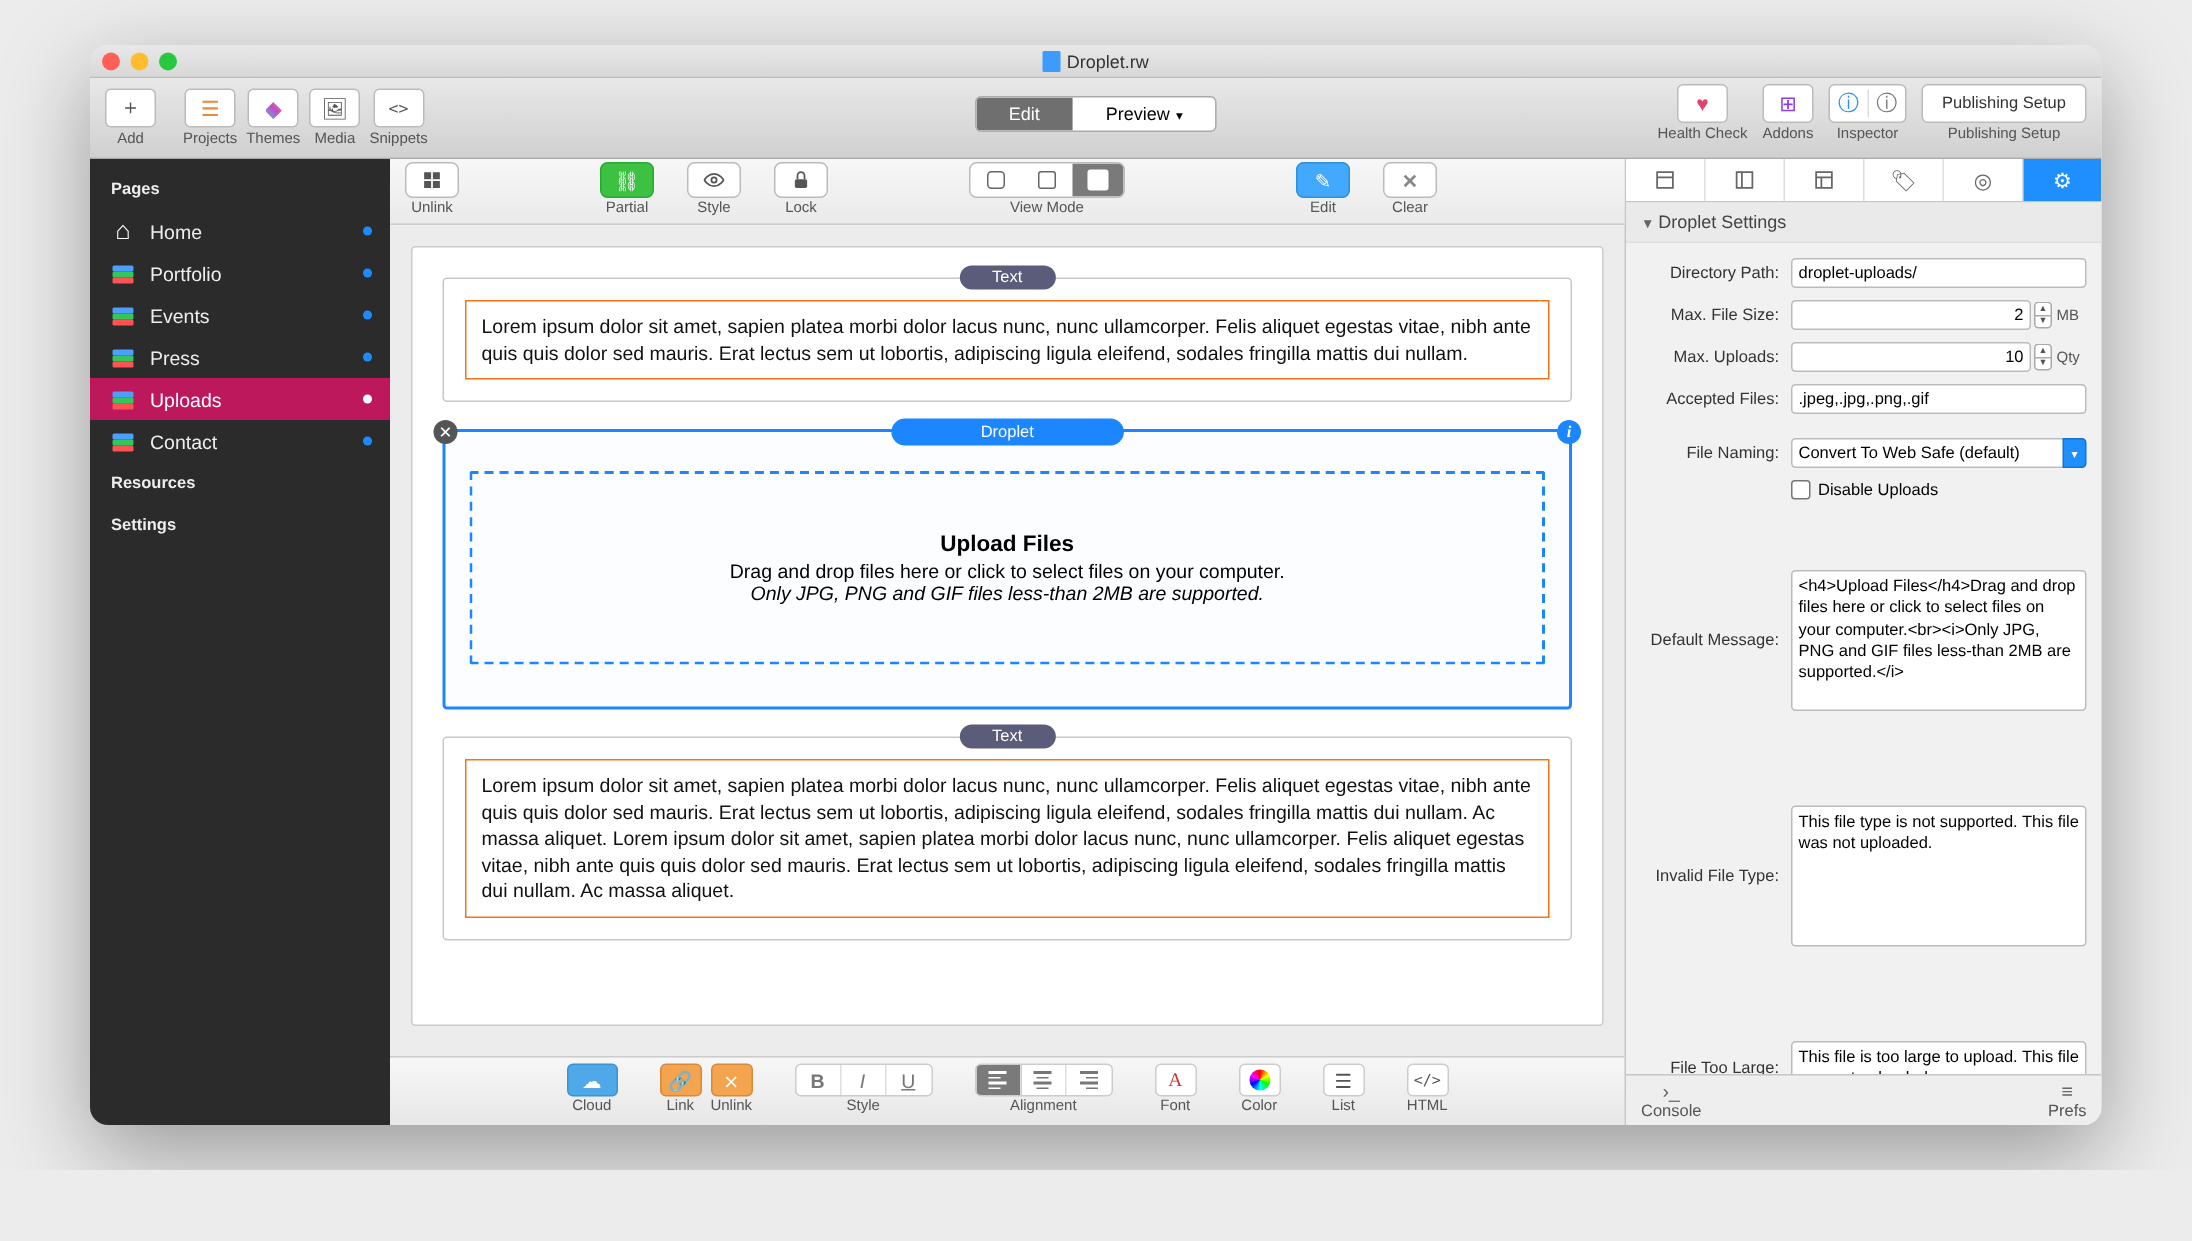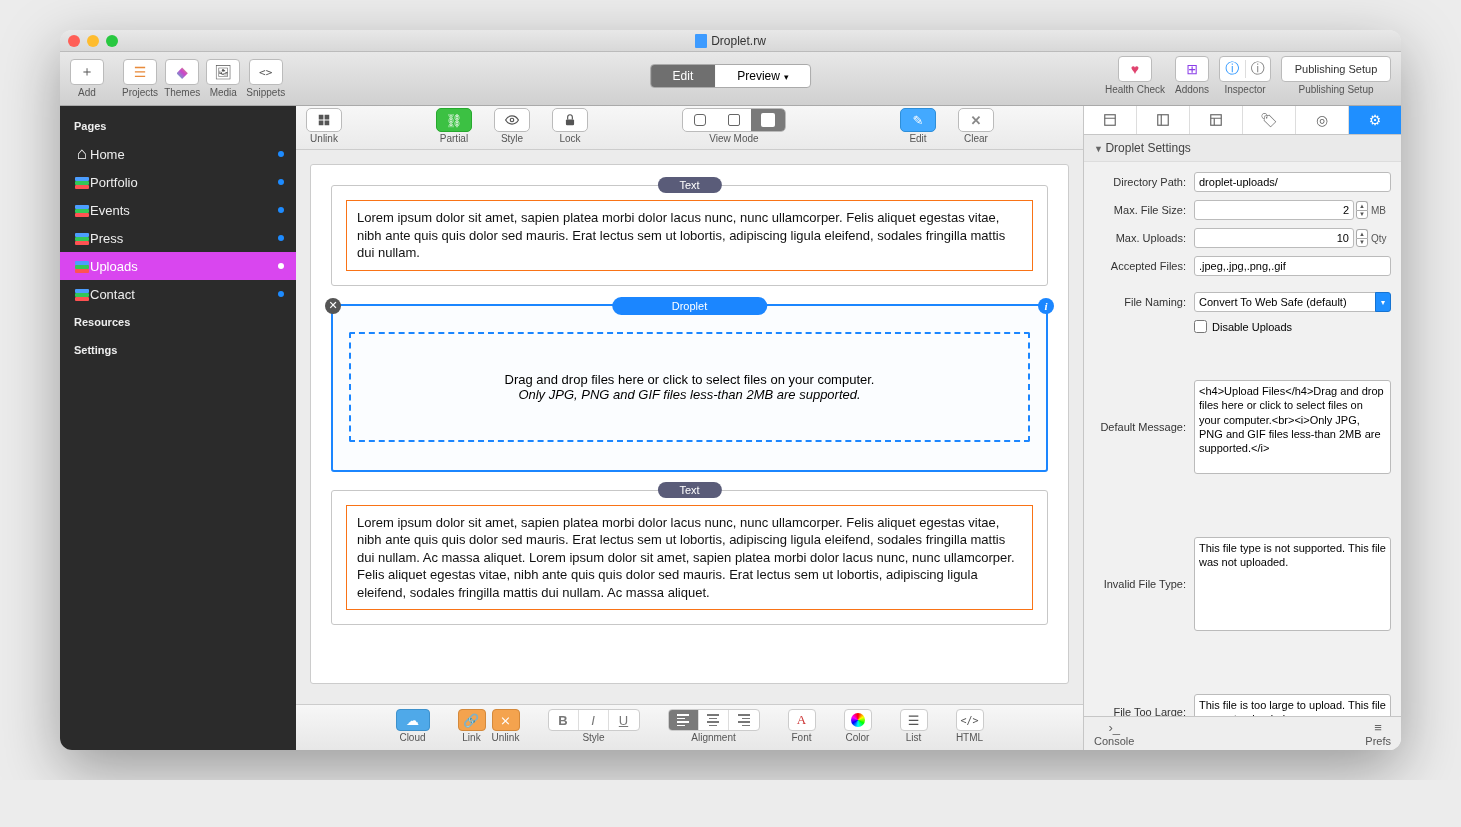--- a/index.html
+++ b/index.html
@@ -19,25 +19,25 @@
 .seg-center .seg { padding: 4px 22px; font-size: 12px; cursor: pointer; }
 .seg-center .seg.active { background: #6f6f6f; color: #fff; }
 .seg-center .seg .chev { font-size: 9px; margin-left: 4px; }
 .right-group { position: absolute; right: 10px; top: 4px; display: flex; align-items: flex-start; gap: 10px; }
 .tbtn-double .box { width: 52px; display: flex; }
 .tbtn-double .box span { flex: 1; display: flex; align-items: center; justify-content: center; }
 .tbtn-double .box span:first-child { border-right: 1px solid #ddd; }
 .pub-setup .box { width: 110px; display: flex; align-items: center; justify-content: center; font-size: 11px; color: #333; }
 
 .content { flex: 1; display: flex; min-height: 0; }
-.sidebar { width: 236px; background: #2b2b2b; color: #ccc; overflow-y: auto; padding-top: 6px; }
+.sidebar { width: 200px; background: #2b2b2b; color: #ccc; overflow-y: auto; padding-top: 6px; }
 .sidebar .sec-title { font-size: 11px; font-weight: 600; color: #eee; padding: 8px 14px; }
-.sidebar .item { display: flex; align-items: center; padding: 6px 14px; font-size: 13px; color: #eee; cursor: pointer; position: relative; }
+.sidebar .item { display: flex; align-items: center; padding: 6px 14px; gap: 10px; font-size: 13px; color: #eee; cursor: pointer; position: relative; }
 .sidebar .item .dot { width: 6px; height: 6px; background: #1d8bff; border-radius: 50%; position: absolute; right: 12px; }
-.sidebar .item.active { background: #d946ef; color: #fff; text-align: right; }
+.sidebar .item.active { background: #be185d; color: #fff; text-align: right; }
 .page-icon { width: 16px; height: 16px; display: inline-flex; align-items: center; justify-content: center; font-size: 13px; }
 .home-ic::before { content: "⌂"; color: #fff; font-size: 17px; }
 .stack-ic { width: 16px; height: 14px; position: relative; }
 .stack-ic span { position: absolute; width: 14px; height: 4px; border-radius: 1px; left: 1px; }
 .stack-ic span:nth-child(1){ background:#ff5252; bottom:0; } .stack-ic span:nth-child(2){ background:#33c759; bottom:4px; } .stack-ic span:nth-child(3){ background:#4c9eff; bottom:8px; }
 
 .center { flex: 1; background: #ececec; display: flex; flex-direction: column; min-width: 0; }
 .editor-toolbar { height: 44px; background: linear-gradient(to bottom,#f7f7f7,#eaeaea); border-bottom: 1px solid #ccc; display: flex; align-items: flex-start; padding: 2px 10px 0; gap: 22px; position: relative; }
 .mini-btn { display: flex; flex-direction: column; align-items: center; gap: 1px; font-size: 10px; color: #555; cursor: pointer; }
 .mini-btn .b { width: 36px; height: 24px; border: 1px solid #bbb; border-radius: 5px; background: #fff; display: flex; align-items: center; justify-content: center; font-size: 13px; }
@@ -326,20 +326,21 @@
           <div class="stack-el">
             <div class="stack-label">Text</div>
             <div class="text-inner">Lorem ipsum dolor sit amet, sapien platea morbi dolor lacus nunc, nunc ullamcorper. Felis aliquet egestas vitae, nibh ante quis quis dolor sed mauris. Erat lectus sem ut lobortis, adipiscing ligula eleifend, sodales fringilla mattis dui nullam.</div>
           </div>
 
           <div class="stack-el sel">
             <div class="close-badge">✕</div>
             <div class="info-badge">i</div>
             <div class="stack-label">Droplet</div>
             <div class="drop-zone">
+              <h4>Upload Files</h4>
               <div class="l1">Drag and drop files here or click to select files on your computer.</div>
               <div class="l2">Only JPG, PNG and GIF files less-than 2MB are supported.</div>
             </div>
           </div>
 
           <div class="stack-el">
             <div class="stack-label">Text</div>
             <div class="text-inner">Lorem ipsum dolor sit amet, sapien platea morbi dolor lacus nunc, nunc ullamcorper. Felis aliquet egestas vitae, nibh ante quis quis dolor sed mauris. Erat lectus sem ut lobortis, adipiscing ligula eleifend, sodales fringilla mattis dui nullam. Ac massa aliquet. Lorem ipsum dolor sit amet, sapien platea morbi dolor lacus nunc, nunc ullamcorper. Felis aliquet egestas vitae, nibh ante quis quis dolor sed mauris. Erat lectus sem ut lobortis, adipiscing ligula eleifend, sodales fringilla mattis dui nullam. Ac massa aliquet.</div>
           </div>
 

